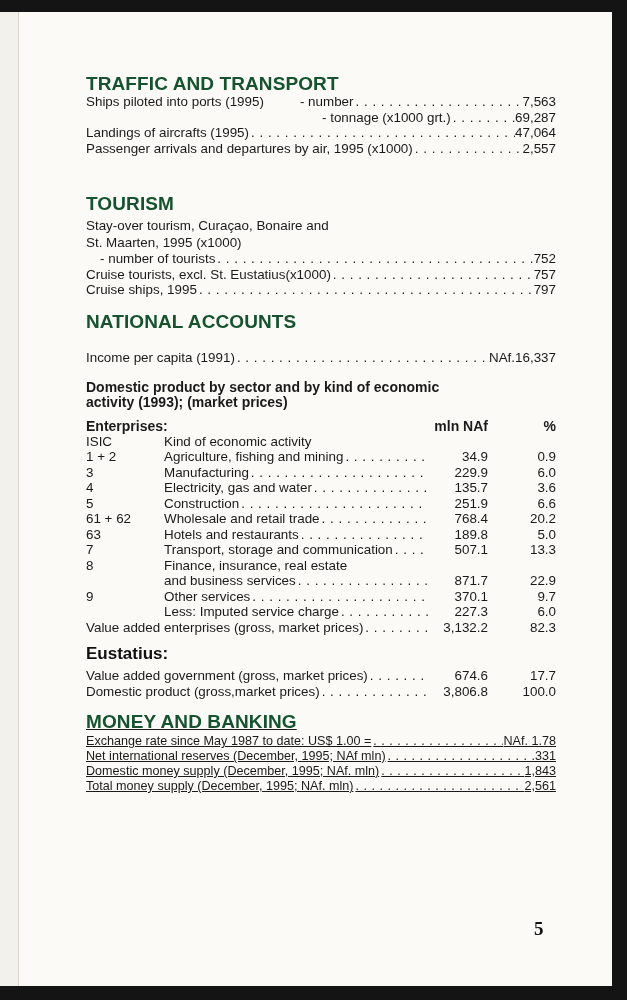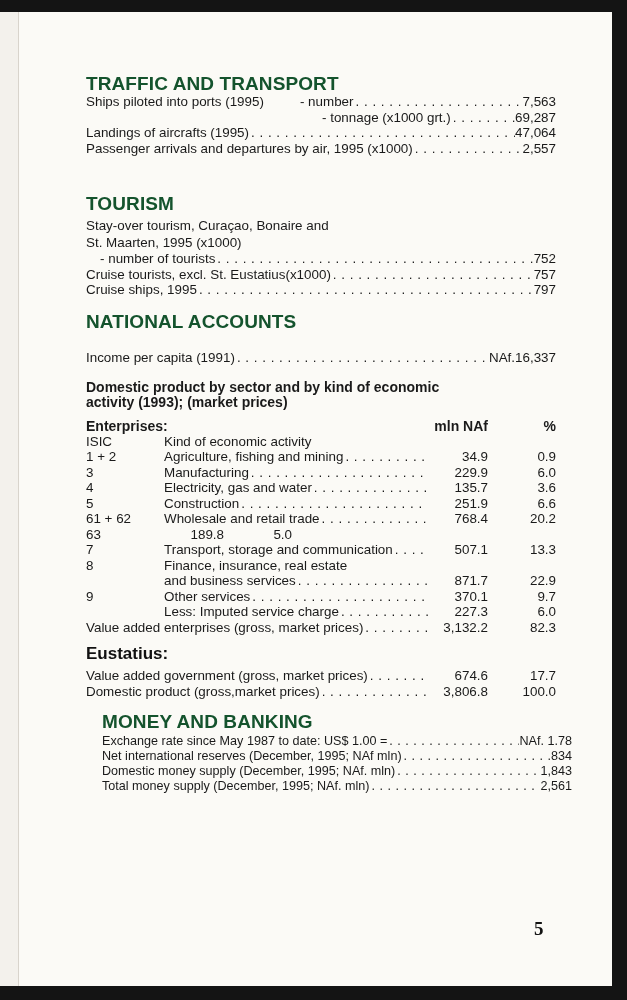--- a/index.html
+++ b/index.html
@@ -162,20 +162,24 @@
             <span class="isic">61 + 62</span>
             <span class="kind">
               <span>Wholesale and retail trade</span>
               <span class="dots"></span>
             </span>
             <span class="mln">768.4</span>
             <span class="pct">20.2</span>
           </div>
         <div class="tbl-row">
             <span class="isic">63</span>
+            <span class="kind">
+              <span>Hotels and restaurants</span>
+              <span class="dots"></span>
+            </span>
             <span class="mln">189.8</span>
             <span class="pct">5.0</span>
           </div>
         <div class="tbl-row">
             <span class="isic">7</span>
             <span class="kind">
               <span>Transport, storage and communication</span>
               <span class="dots"></span>
             </span>
             <span class="mln">507.1</span>
@@ -238,31 +242,31 @@
       <div class="tbl-row">
           <span class="kind" style="flex:1 1 auto">
             <span>Domestic product (gross,market prices)</span>
             <span class="dots"></span>
           </span>
           <span class="mln">3,806.8</span>
           <span class="pct">100.0</span>
         </div>
     </div>
 
-    <div style="position:absolute;top:700px;left:16px;width:470px;font-size:12.6px;line-height:15px;">
+    <div style="position:absolute;top:700px;left:0;width:470px;font-size:12.6px;line-height:15px;text-decoration:underline;">
       <h2 class="h-red" style="margin-bottom:2px">MONEY AND BANKING</h2>
       <div class="row">
         <span class="lab">Exchange rate since May 1987 to date: US$ 1.00 =</span>
           <span class="dots"></span>
           <span class="val">NAf. 1.78</span>
       </div>
       <div class="row">
         <span class="lab">Net international reserves (December, 1995; NAf mln)</span>
           <span class="dots"></span>
-          <span class="val">834</span>
+          <span class="val">331</span>
       </div>
       <div class="row">
         <span class="lab">Domestic money supply (December, 1995; NAf. mln)</span>
           <span class="dots"></span>
           <span class="val">1,843</span>
       </div>
       <div class="row">
         <span class="lab">Total money supply (December, 1995; NAf. mln)</span>
           <span class="dots"></span>
           <span class="val">2,561</span>

